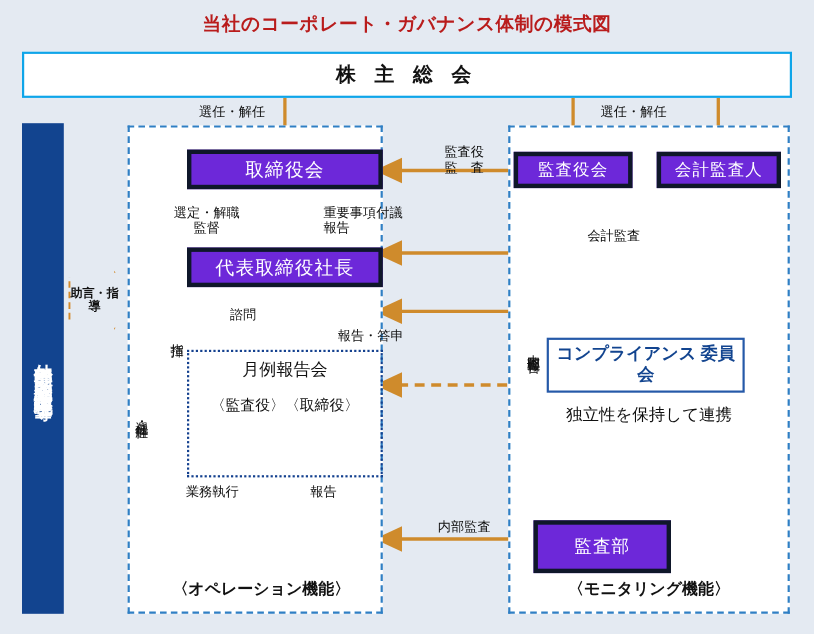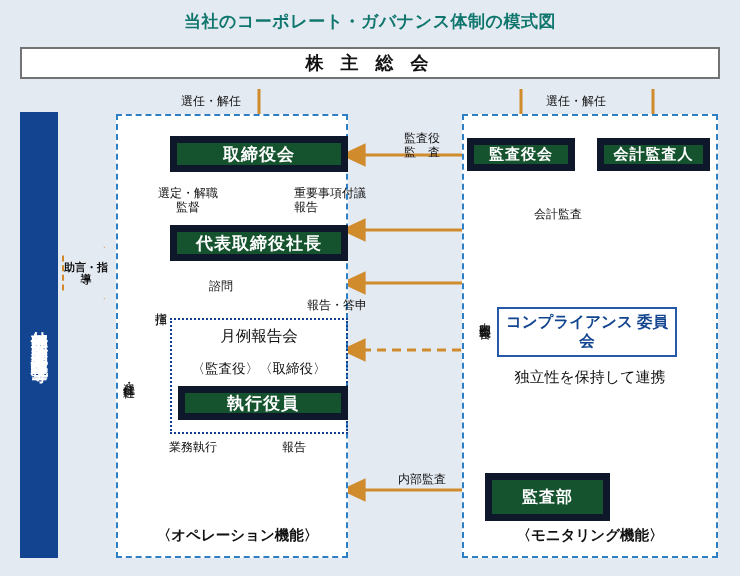--- a/index.html
+++ b/index.html
@@ -11,29 +11,29 @@
     position: relative;
   }
   #stage { position: absolute; inset: 0; }
 
   .abs { position: absolute; }
 
   
   .title {
     left: 0; top: 10px; width: 740px;
     text-align: center;
-    font-size: 17px; font-weight: bold; color: #0f766e;
+    font-size: 17px; font-weight: bold; color: #b91c1c;
     letter-spacing: 0.5px;
   }
 
   
   .gms {
-    left: 20px; top: 47px; width: 700px; height: 32px;
+    left: 20px; top: 47px; width: 700px; height: 42px;
     background: #ffffff;
-    border: 2px solid #737373;
+    border: 2px solid #0ea5e9;
     display: flex; align-items: center; justify-content: center;
     font-size: 18px; font-weight: bold; color: #111;
     letter-spacing: 6px;
   }
 
   
   .exp-bar {
     left: 20px; top: 112px; width: 38px; height: 446px;
     background: #12448f;
     color: #fff; font-weight: bold; font-size: 17px;
@@ -66,25 +66,25 @@
   }
   .panel-left  { left: 116px; top: 114px; width: 232px; height: 444px; }
   .panel-right { left: 462px; top: 114px; width: 256px; height: 444px; }
 
   .panel-caption {
     font-size: 14.5px; font-weight: bold; color: #111; text-align: center;
   }
 
   
   .box {
-    background: #14532d;
-    border: 7px solid #0f172a;
+    background: #6d28d9;
+    border: 4px solid #0f172a;
     color: #ffffff;
     display: flex; align-items: center; justify-content: center;
-    font-weight: bold;
+    font-weight: normal;
     letter-spacing: 1px;
   }
   .box-board { left: 170px; top: 136px; width: 178px; height: 36px; font-size: 17px; }
   .box-pres  { left: 170px; top: 225px; width: 178px; height: 36px; font-size: 17px; }
   .box-exec  { left: 178px; top: 386px; width: 170px; height: 34px; font-size: 17px; }
   .box-ops   { left: 170px; top: 473px; width: 178px; height: 34px; font-size: 16px; }
   .box-kansa { left: 467px; top: 138px; width: 108px; height: 33px; font-size: 15px; }
   .box-kaikei{ left: 597px; top: 138px; width: 113px; height: 33px; font-size: 15px; }
   .box-audit { left: 485px; top: 473px; width: 125px; height: 48px; font-size: 16px; }
 
@@ -198,21 +198,20 @@
 
   <div class="abs panel-caption" style="left:116px; top:526px; width:232px;padding-left:11px;">〈オペレーション機能〉</div>
   <div class="abs panel-caption" style="left:462px; top:526px; width:256px;">〈モニタリング機能〉</div>
 
   <div class="abs monthly"></div>
   <div class="abs monthly-title">月例報告会</div>
   <div class="abs monthly-sub">〈監査役〉〈取締役〉</div>
 
   <div class="abs box box-board">取締役会</div>
   <div class="abs box box-pres">代表取締役社長</div>
-  <div class="abs box box-exec">執行役員</div>
   <div class="abs box box-kansa">監査役会</div>
   <div class="abs box box-kaikei">会計監査人</div>
   <div class="abs box box-audit">監査部</div>
   <div class="abs box-comp">コンプライアンス
 委員会</div>
 
   <div class="abs note" style="left:470px; top:368px; width:240px;">独立性を保持して連携</div>
 
   <div class="abs lbl" style="left:168px; top:94px; width:86px;">選任・解任</div>
   <div class="abs lbl" style="left:533px; top:94px; width:86px;">選任・解任</div>

